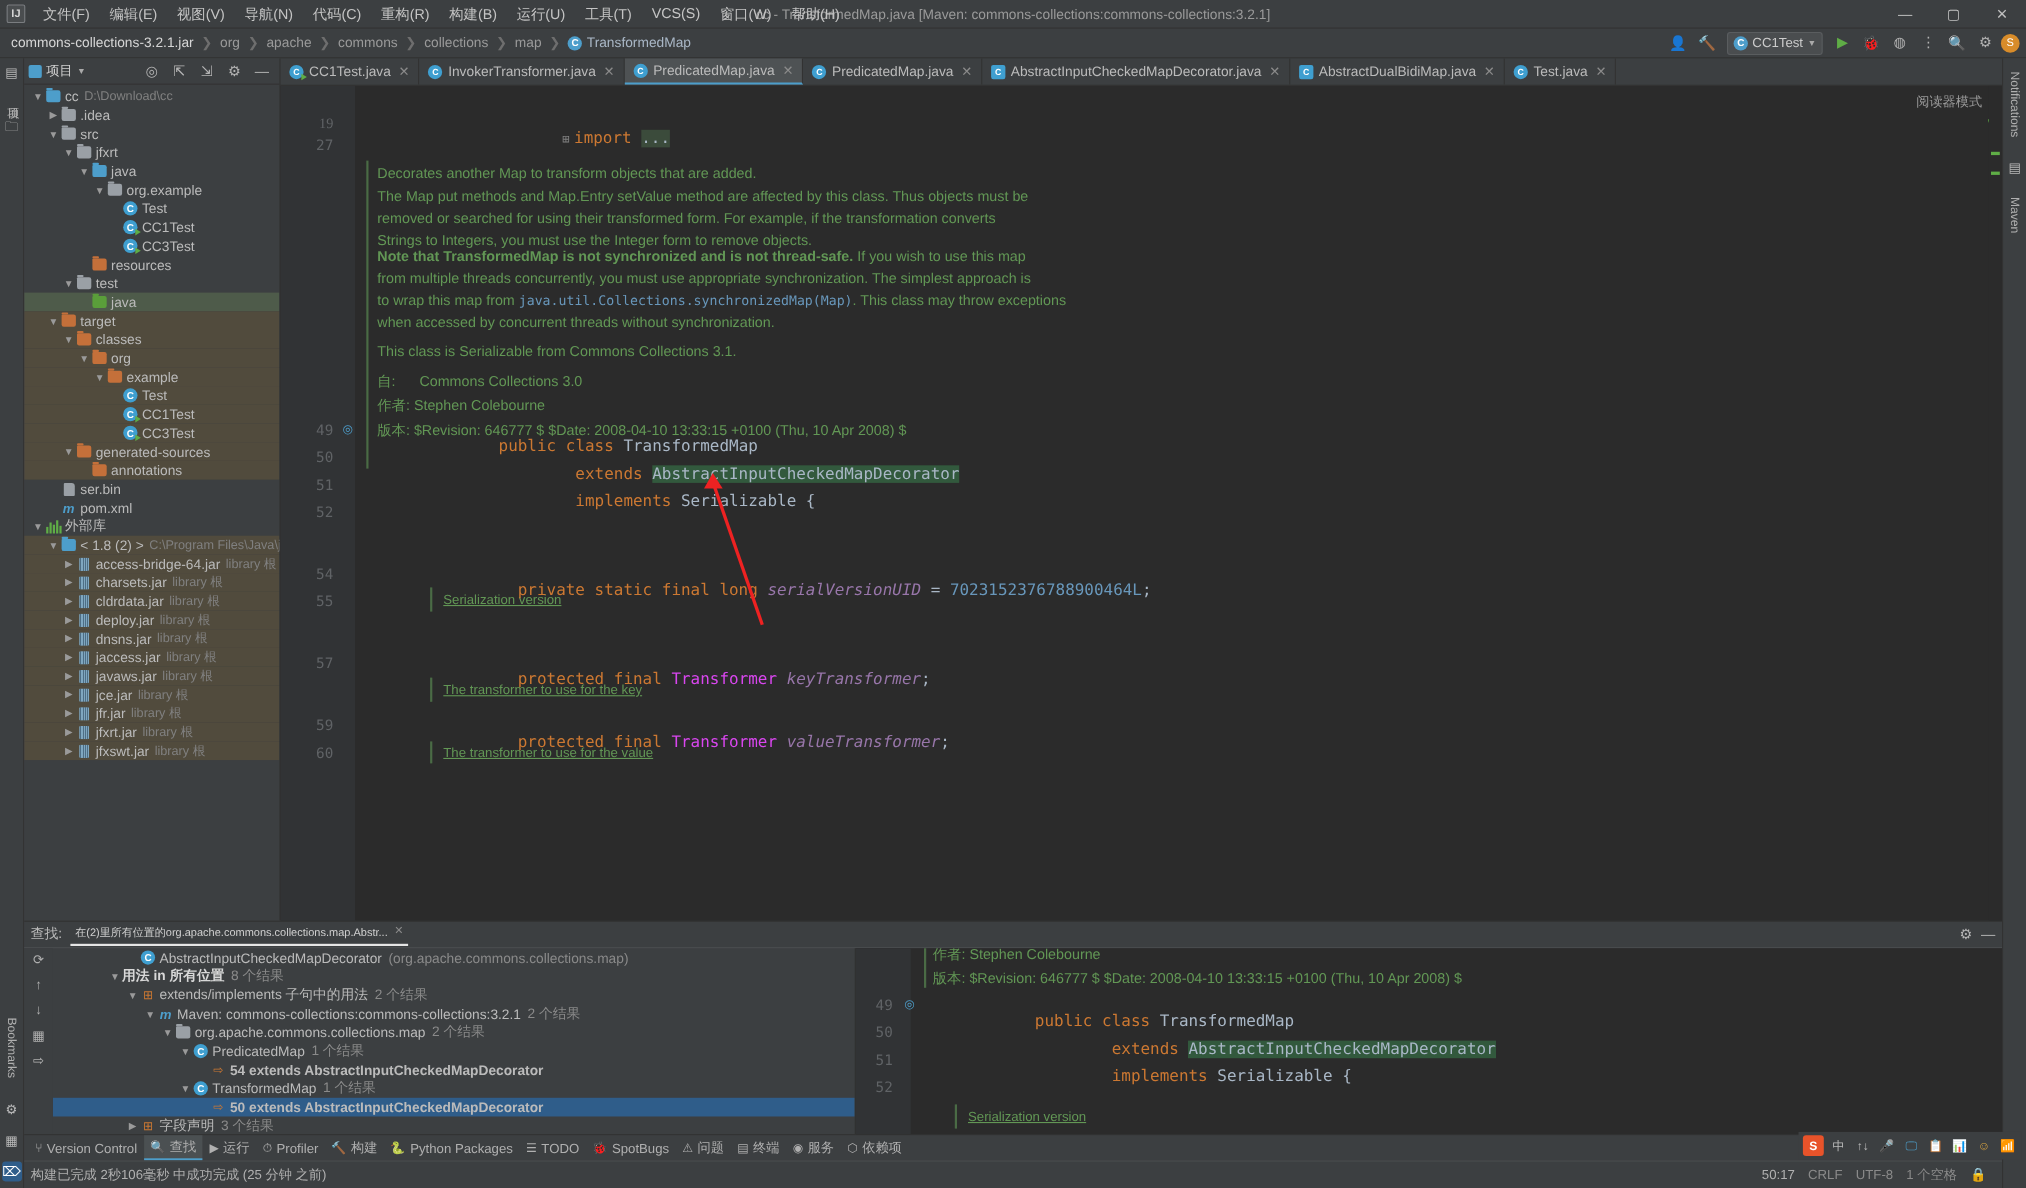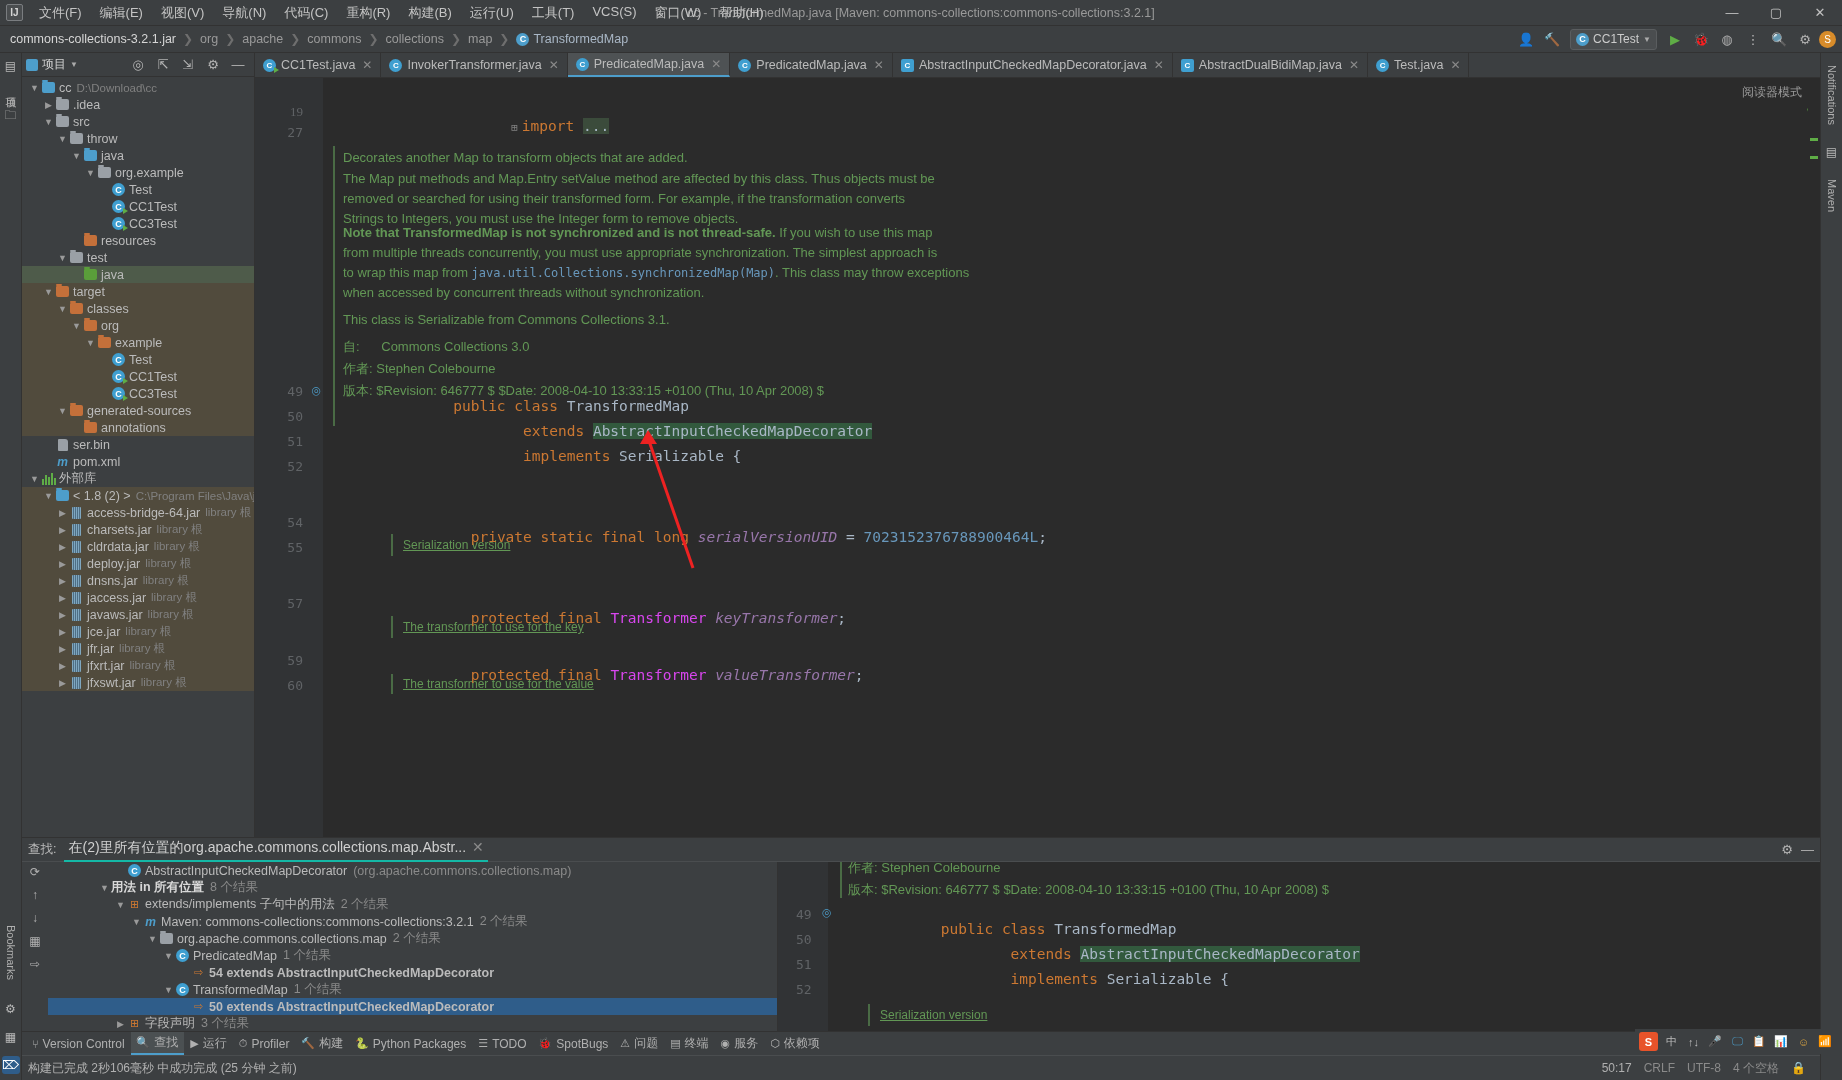--- a/index.html
+++ b/index.html
@@ -136,22 +136,22 @@
 
   
   #arrow{ position:absolute;left:0;top:0;pointer-events:none; }
 
   
   #findpanel{ height:194px;background:#3c3f41;display:flex;flex-direction:column;
               border-top:1px solid #323232;flex:none; }
   #findhead{ height:24px;display:flex;align-items:center;padding:0 6px;gap:8px;
              border-bottom:1px solid #4a4d4f;}
   #findhead .flab{ font-size:12.5px;color:#bbbbbb; }
-  #findchip{ display:flex;gap:6px;font-size:14px;color:#d0d0d0;
-             border-bottom:2px solid #14b8a6;padding:2px 4px 3px 4px;}
+  #findchip{ display:flex;gap:6px;font-size:10px;color:#d0d0d0;
+             border-bottom:2px solid #e5e5e5;padding:2px 4px 3px 4px;}
   #findchip .x{ color:#8b8b8b; }
   #findhead .hr{ margin-left:auto;display:flex;gap:8px;color:#b4b4b4;font-size:13px;}
   #findbody{ flex:1;display:flex;min-height:0; }
   #findtoolbar{ width:26px;background:#3c3f41;flex:none;display:flex;flex-direction:column;
                 align-items:center;padding-top:3px;gap:9px;color:#b0b0b0;font-size:12px;}
   #findtree{ flex:1;min-width:0;overflow:hidden;font-size:12.5px;border-right:1px solid #323232;}
   .frow{ height:17px;display:flex;align-items:center;white-space:nowrap;}
   .frow.sel{ background:#2f5d8a; }
   .fdim{ color:#8a8a8a; }
   .fbold{ font-weight:bold;color:#d8d8d8; }
@@ -303,21 +303,21 @@
                 <span class="folder gray"></span>
               </span>
               <span class="lbl">src</span>
             </div>
             <div class="row ">
               <span style="width: 34px; flex: 0 0 auto;"></span>
               <span class="arw">▼</span>
               <span class="ic">
                 <span class="folder gray"></span>
               </span>
-              <span class="lbl">throw</span>
+              <span class="lbl">jfxrt</span>
             </div>
             <div class="row ">
               <span style="width: 48px; flex: 0 0 auto;"></span>
               <span class="arw">▼</span>
               <span class="ic">
                 <span class="folder blue"></span>
               </span>
               <span class="lbl">java</span>
             </div>
             <div class="row ">
@@ -909,21 +909,21 @@
           </div>
         </div>
     </div>
 
     <div id="status2">
       <span style="color:#b0b0b0;">构建已完成 2秒106毫秒 中成功完成 (25 分钟 之前)</span>
       <span class="sright">
         <span>50:17</span>
         <span style="color:#8a8a8a;">CRLF</span>
         <span style="color:#8a8a8a;">UTF-8</span>
-        <span style="color:#8a8a8a;">4 个空格</span>
+        <span style="color:#8a8a8a;">1 个空格</span>
         <span>🔒</span>
       </span>
     </div>
   </div>
 
   <div id="rightstrip">
     <div class="vtab">Notifications</div>
     <div class="stripicon">▤</div>
     <div class="vtab">Maven</div>
   </div>

